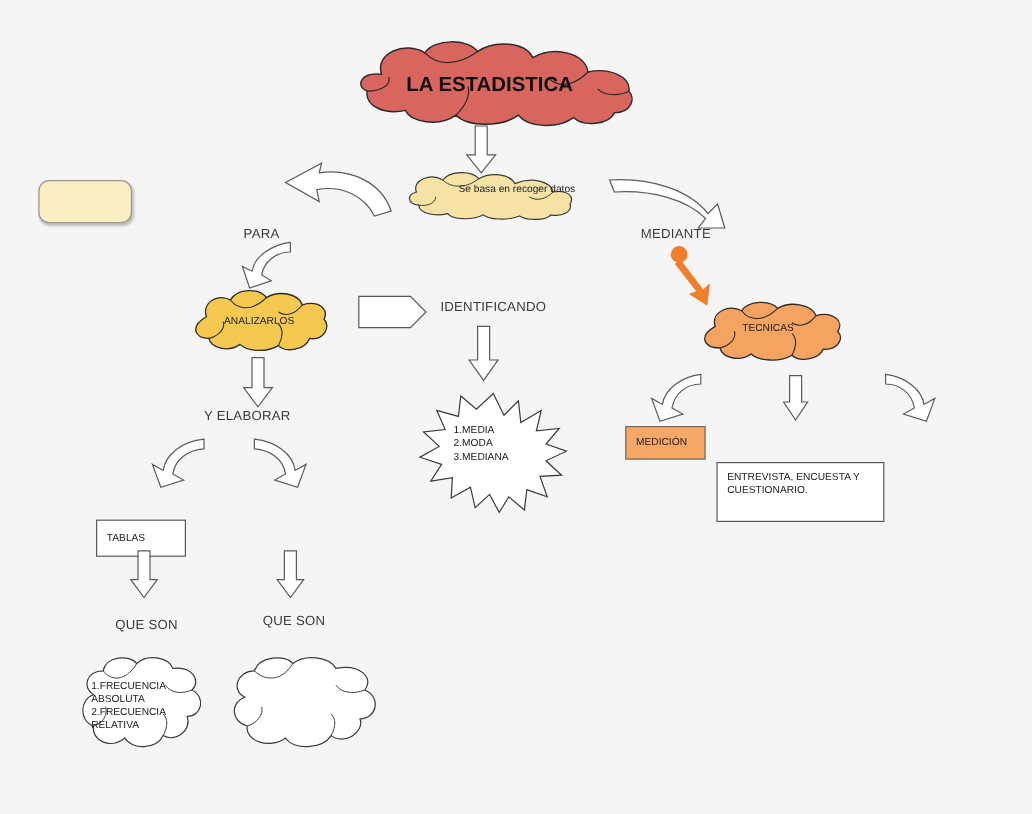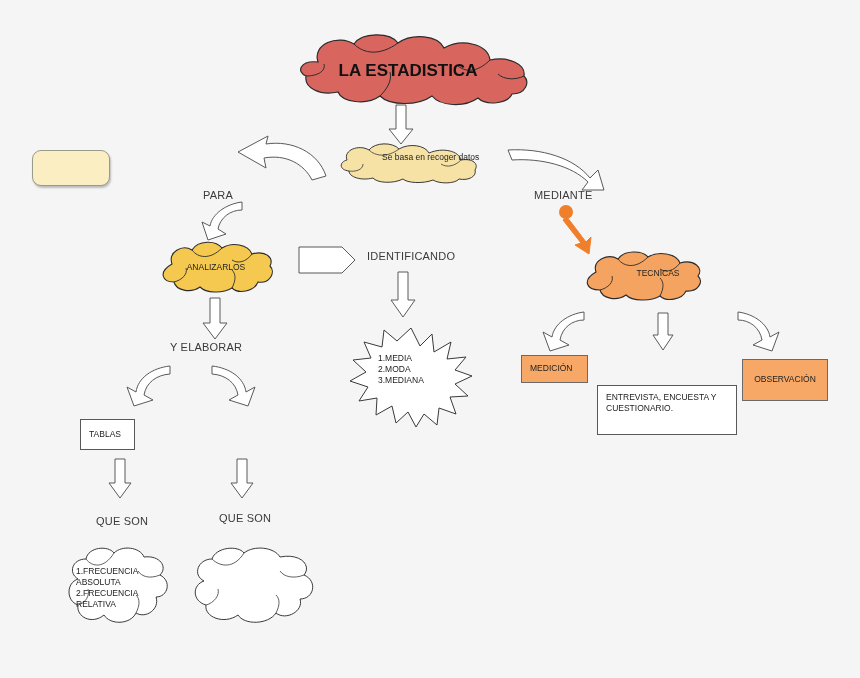--- a/index.html
+++ b/index.html
@@ -129,21 +129,21 @@
 
   <svg class="shape-svg" style="left:122px;top:364px;" width="50" height="44" viewBox="0 0 50 44">
     <path d="M48,2 C30,4 16,14 14,28 L5,23 L12,42 L31,36 L22,31
              C24,19 34,11 48,10 Z" fill="#ffffff" stroke="#5a5a5a" stroke-width="1"></path>
   </svg>
   <svg class="shape-svg" style="left:210px;top:364px;" width="50" height="44" viewBox="0 0 50 44">
     <path d="M2,2 C20,4 34,14 36,28 L45,23 L38,42 L19,36 L28,31
              C26,19 16,11 2,10 Z" fill="#ffffff" stroke="#5a5a5a" stroke-width="1"></path>
   </svg>
 
-  <div class="rect" style="left:80px;top:419px;width:55px;height:31px;background:#ffffff;">
+  <div class="rect" style="left:80px;top:433px;width:75px;height:31px;background:#ffffff;">
     <span class="txt">TABLAS</span>
   </div>
 
   <svg class="shape-svg" style="left:108px;top:459px;" width="24" height="40" viewBox="0 0 24 40">
     <path d="M7,0 L17,0 L17,24 L23,24 L12,39 L1,24 L7,24 Z" fill="#ffffff" stroke="#5a5a5a" stroke-width="1"></path>
   </svg>
   <svg class="shape-svg" style="left:230px;top:459px;" width="24" height="40" viewBox="0 0 24 40">
     <path d="M7,0 L17,0 L17,24 L23,24 L12,39 L1,24 L7,24 Z" fill="#ffffff" stroke="#5a5a5a" stroke-width="1"></path>
   </svg>
   <div class="conn-label" style="left:96px;top:515px;">QUE SON</div>
@@ -205,37 +205,34 @@
 
   <svg class="shape-svg" style="left:578px;top:250px;" width="128" height="54" viewBox="0 0 128 54">
     <path d="M18,22 C14,10 30,3 40,9 C46,0 64,0 70,7 C80,1 98,3 102,13
              C116,9 126,18 120,26 C126,32 120,42 108,41 C104,50 88,52 82,46
              C72,52 54,51 48,45 C38,52 24,48 22,40 C8,40 4,30 18,22 Z" fill="#f4a460" stroke="#2b2b2b" stroke-width="1.1"></path>
     <path d="M40,9 C46,17 58,19 70,7" fill="none" stroke="#2b2b2b" stroke-width=".9"></path>
     <path d="M102,13 C96,21 88,23 82,19" fill="none" stroke="#2b2b2b" stroke-width=".9"></path>
     <path d="M22,40 C30,38 36,32 34,26" fill="none" stroke="#2b2b2b" stroke-width=".9"></path>
     <path d="M82,46 C86,38 86,32 82,28" fill="none" stroke="#2b2b2b" stroke-width=".9"></path>
   </svg>
-  <div class="cloud-txt" style="left:594px;top:268px;width:128px;">TECNICAS</div>
+  <div class="cloud-txt" style="left:576px;top:268px;width:128px;">TECNICAS</div>
 
   <svg class="shape-svg" style="left:538px;top:310px;" width="48" height="42" viewBox="0 0 48 42">
     <path d="M46,2 C30,4 16,14 14,27 L5,22 L12,41 L31,35 L22,30
              C24,18 34,10 46,10 Z" fill="#ffffff" stroke="#5a5a5a" stroke-width="1"></path>
   </svg>
   <svg class="shape-svg" style="left:652px;top:313px;" width="22" height="38" viewBox="0 0 22 38">
     <path d="M6,0 L16,0 L16,22 L21,22 L11,37 L1,22 L6,22 Z" fill="#ffffff" stroke="#5a5a5a" stroke-width="1"></path>
   </svg>
   <svg class="shape-svg" style="left:736px;top:310px;" width="48" height="42" viewBox="0 0 48 42">
     <path d="M2,2 C18,4 32,14 34,27 L43,22 L36,41 L17,35 L26,30
              C24,18 14,10 2,10 Z" fill="#ffffff" stroke="#5a5a5a" stroke-width="1"></path>
   </svg>
 
   <div class="rect orange" style="left:521px;top:355px;width:67px;height:28px;">
     <span class="txt">MEDICIÓN</span>
   </div>
   <div class="rect white" style="left:597px;top:385px;width:140px;height:50px;">
     <span class="txt">ENTREVISTA, ENCUESTA Y CUESTIONARIO.</span>
   </div>
-  <div class="rect orange" style="left:742px;top:359px;width:86px;height:42px;">
-    <span class="txt" style="text-align:center;width:100%;">OBSERVACIÓN</span>
-  </div>
 
 </div>
 
 </body></html>

